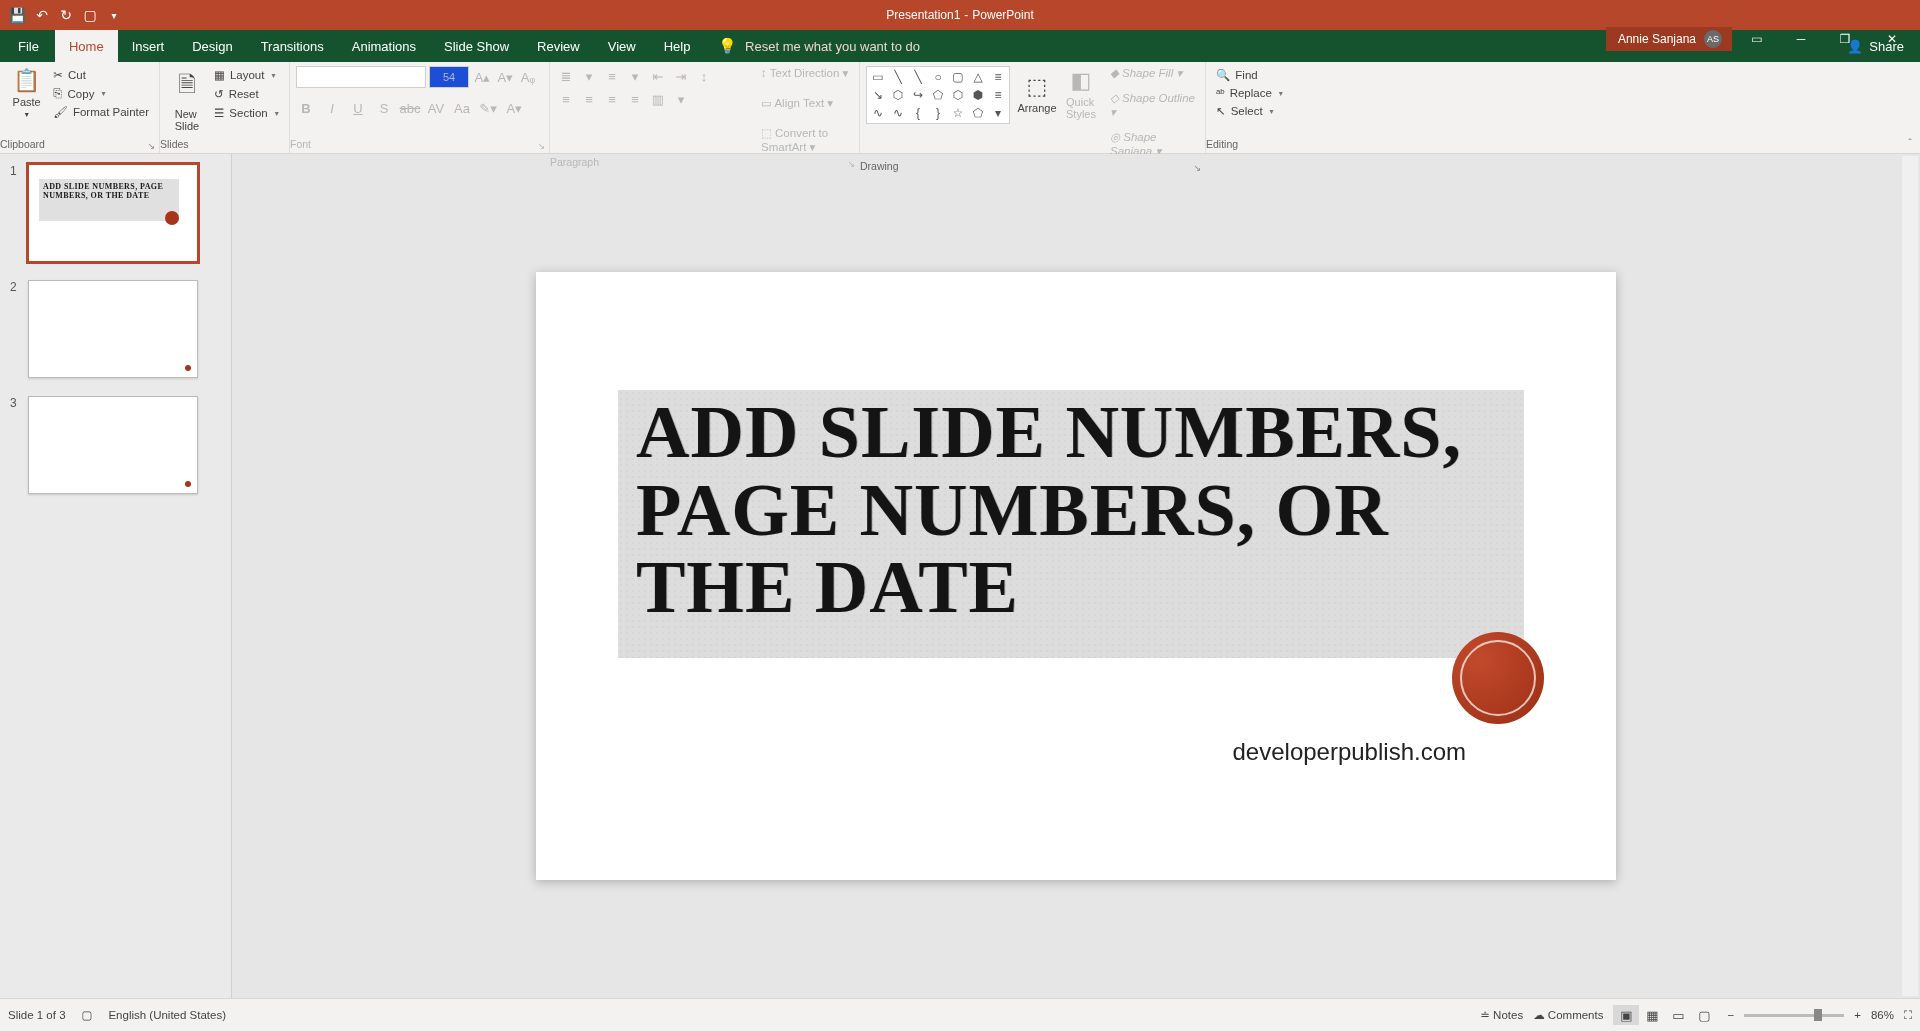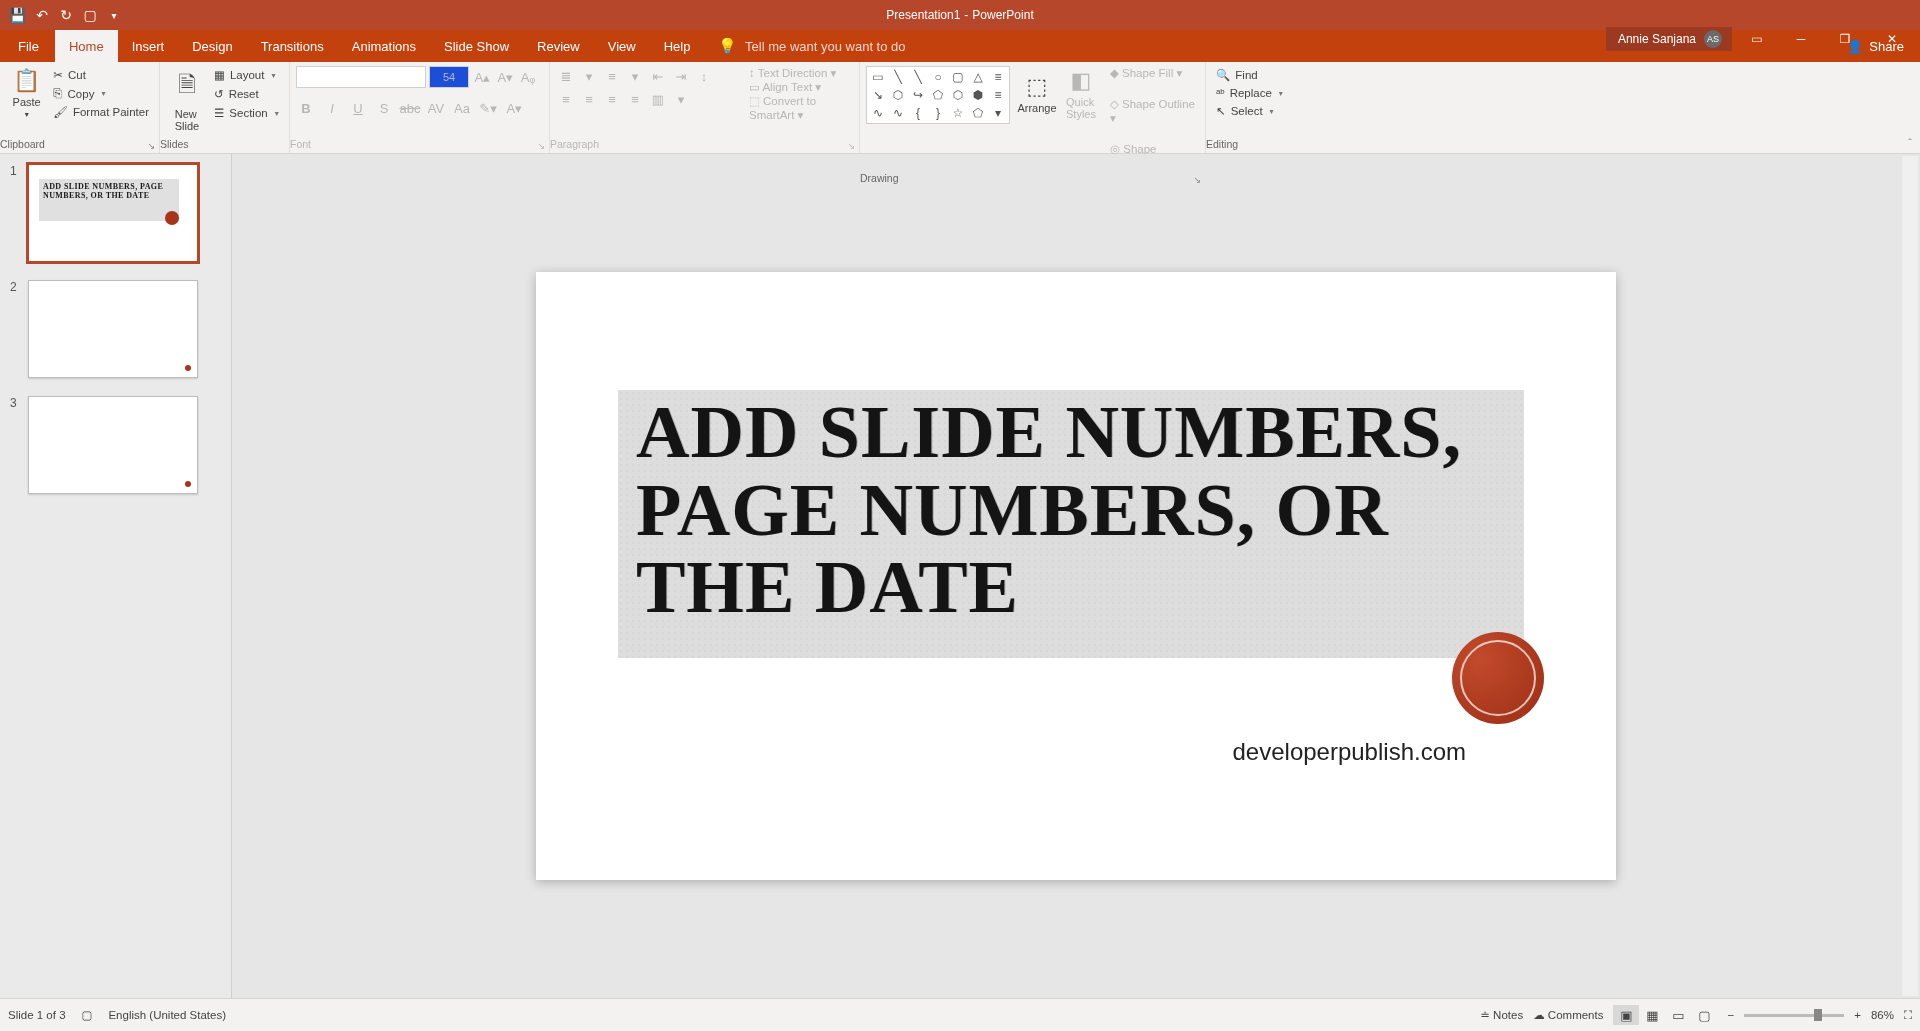--- a/index.html
+++ b/index.html
@@ -10,21 +10,21 @@
 .qat { display: flex; align-items: center; gap: 4px; padding-left: 8px; }
 .qat span { width: 20px; height: 20px; display: inline-flex; align-items: center; justify-content: center; font-size: 14px; cursor: pointer; }
 .title-center { position: absolute; left: 50%; transform: translateX(-50%); display: flex; gap: 4px; }
 .title-right { margin-left: auto; display: flex; align-items: center; gap: 6px; padding-right: 6px; height: 100%; margin-top: 47px; }
 .user-chip { background: #9c3a21; padding: 3px 10px 3px 12px; display: flex; align-items: center; gap: 8px; height: 24px; }
 .avatar { background: #6a6a6a; border-radius: 50%; width: 18px; height: 18px; font-size: 9px; display: flex; align-items: center; justify-content: center; }
 .win-btn { width: 38px; height: 30px; display: flex; align-items: center; justify-content: center; font-size: 12px; cursor: pointer; }
 .win-btn.wide { width: 44px; }
 
 
-.ribbon-tabs { background: #c2410c; height: 32px; display: flex; align-items: stretch; color: #fff; font-size: 13px; padding-left: 4px; }
+.ribbon-tabs { background: #14532d; height: 32px; display: flex; align-items: stretch; color: #fff; font-size: 13px; padding-left: 4px; }
 .tab { padding: 0 14px; display: flex; align-items: center; cursor: pointer; }
 .tab.file { margin-right: 2px; }
 .tab.active { background: #f3f2f1; color: #b7472a; }
 .tellme { margin-left: 14px; display: flex; align-items: center; gap: 8px; color: #f0d5ce; }
 .tellme .bulb { font-size: 15px; }
 .share { margin-left: auto; padding-right: 16px; display: flex; align-items: center; gap: 6px; }
 
 
 .ribbon { background: #f3f2f1; border-bottom: 1px solid #d6d6d6; height: 92px; display: flex; }
 .group { border-right: 1px solid #e1dfdd; display: flex; flex-direction: column; }
@@ -37,25 +37,25 @@
 .small-list div { display: flex; align-items: center; gap: 5px; padding: 2px 4px; cursor: pointer; white-space: nowrap; }
 .small-list .arr { font-size: 8px; color: #777; margin-left: 2px; }
 .disabled, .disabled * { color: #b7b7b7 !important; }
 .font-row1 { display: flex; align-items: center; gap: 3px; }
 .font-row2 { display: flex; align-items: center; gap: 6px; margin-top: 8px; }
 .font-name { background: #fff; border: 1px solid #cfcfcf; width: 130px; height: 22px; font-size: 11px; padding: 0 4px; }
 .font-size { background: #1d4ed8; border: 1px solid #cfcfcf; width: 40px; height: 22px; font-size: 11px; text-align: center; }
 .mini { font-size: 13px; width: 20px; height: 20px; display: inline-flex; align-items: center; justify-content: center; cursor: pointer; }
 .para-grid { display: grid; grid-template-columns: repeat(8, 20px); grid-auto-rows: 20px; gap: 3px 3px; }
 .para-grid span { font-size: 13px; display: flex; align-items: center; justify-content: center; }
-.para-right { display: flex; flex-direction: column; gap: 0; font-size: 11.5px; margin-left: 10px; }
+.para-right { display: flex; flex-direction: column; gap: 16px; font-size: 11.5px; margin-left: 22px; }
 .shape-gal { display: grid; grid-template-columns: repeat(7, 18px); grid-auto-rows: 16px; gap: 2px; border: 1px solid #d0d0d0; background: #fff; padding: 2px; }
 .shape-gal span { font-size: 12px; display: flex; align-items: center; justify-content: center; color: #555; }
 .dr-btns { display: flex; gap: 2px; margin-left: 4px; }
-.dr-opts { display: flex; flex-direction: column; gap: 17px; font-size: 11.5px; margin-left: 6px; }
+.dr-opts { display: flex; flex-direction: column; gap: 11px; font-size: 11.5px; margin-left: 6px; font-style: italic; }
 
 
 .workspace { flex: 1; display: flex; background: #e6e6e6; overflow: hidden; }
 .thumb-pane { width: 232px; background: #eaeaea; border-right: 1px solid #d0d0d0; padding: 10px 6px 6px 10px; overflow-y: auto; }
 .thumb-wrap { display: flex; gap: 8px; margin-bottom: 18px; }
 .thumb-num { font-size: 12px; color: #555; width: 10px; }
 .thumb { width: 170px; height: 98px; background: #fff; border: 1px solid #bcbcbc; box-shadow: 0 1px 2px rgba(0,0,0,0.15); position: relative; flex-shrink: 0; }
 .thumb.selected { outline: 3px solid #b7472a; outline-offset: -1px; }
 .thumb .title-box { position: absolute; left: 10px; top: 14px; right: 18px; height: 42px; background: #e0e0e0; font-family: Georgia, serif; font-weight: 900; font-size: 8px; line-height: 1.15; padding: 3px 4px; color: #1a1a1a; letter-spacing: 0.4px; }
 .thumb .dot { position: absolute; width: 14px; height: 14px; background: #a8341a; border-radius: 50%; right: 18px; top: 46px; }
@@ -113,21 +113,21 @@
   <div class="tab">Insert</div>
   <div class="tab">Design</div>
   <div class="tab">Transitions</div>
   <div class="tab">Animations</div>
   <div class="tab">Slide Show</div>
   <div class="tab">Review</div>
   <div class="tab">View</div>
   <div class="tab">Help</div>
   <div class="tellme">
     <span class="bulb">💡</span>
-    <span>Tell me want you want to do</span>
+    <span>Reset me what you want to do</span>
   </div>
   <div class="share">
     <span>👤</span>
     <span>Share</span>
   </div>
 </div>
 
 <div class="ribbon">
 
   <div class="group" style="width:160px">

